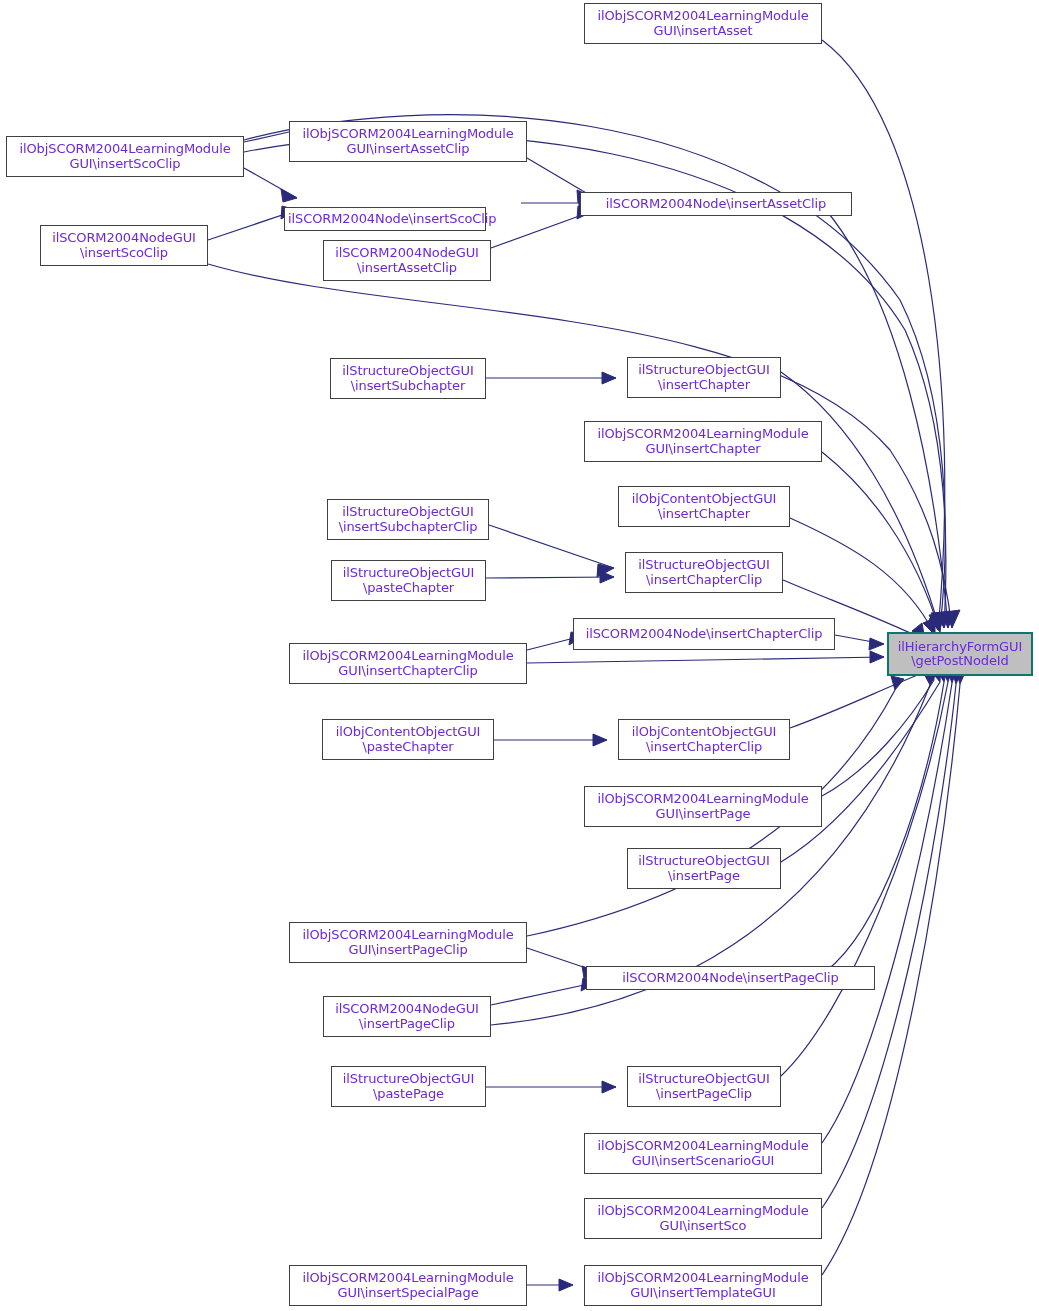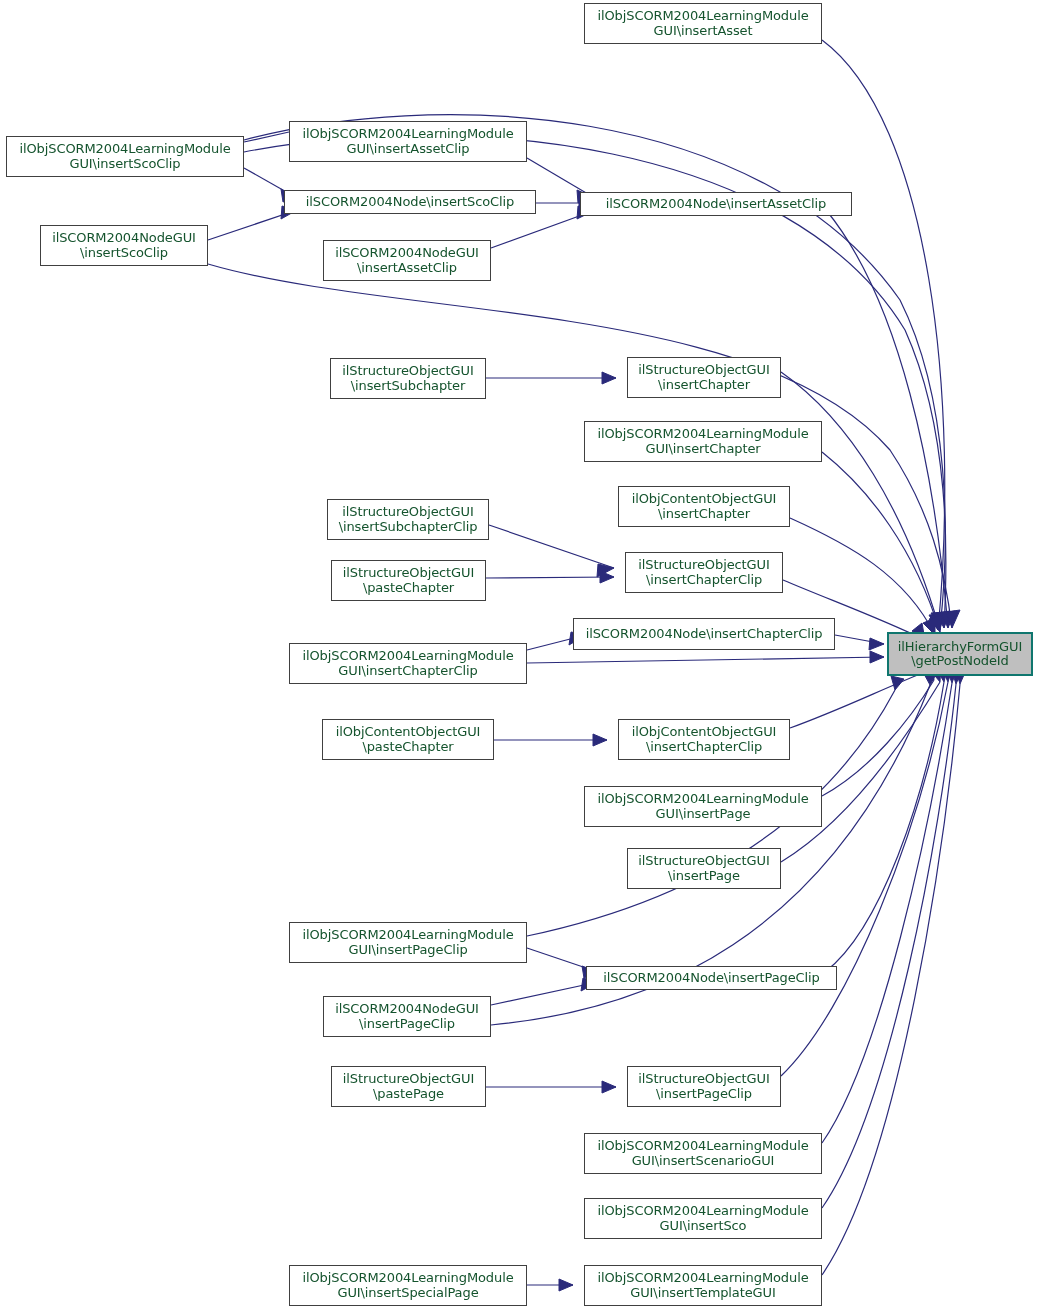--- a/index.html
+++ b/index.html
@@ -23,21 +23,21 @@
     top: 0;
     width: 1039px;
     height: 1311px;
     pointer-events: none;
   }
   .node {
     position: absolute;
     box-sizing: border-box;
     border: 1px solid #404040;
     background: #ffffff;
-    color: #14532d;
+    color: #6d28d9;
     font-size: 13px;
     line-height: 14.5px;
     text-align: center;
     display: flex;
     align-items: center;
     justify-content: center;
     white-space: pre-line;
     letter-spacing: -0.1px;
     z-index: 3;
   }
@@ -129,21 +129,21 @@
       <path d="M614,568 l-16,-4 l-1,13 z" fill="#2a2a7a" stroke="#2a2a7a" stroke-width="1"></path>
       <path d="M486,578 L614,577" fill="none" stroke="#2a2a7a" stroke-width="1.2"></path>
       <path d="M614,577 l-14,-6 l0,12 z" fill="#2a2a7a" stroke="#2a2a7a" stroke-width="1"></path>
     </svg>
 <div class="node" style="left: 584px; top: 3px; width: 238px; height: 41px;"><span class="lbl">ilObjSCORM2004LearningModule
 GUI\insertAsset</span></div>
     <div class="node" style="left: 6px; top: 136px; width: 238px; height: 41px;"><span class="lbl">ilObjSCORM2004LearningModule
 GUI\insertScoClip</span></div>
     <div class="node" style="left: 289px; top: 121px; width: 238px; height: 41px;"><span class="lbl">ilObjSCORM2004LearningModule
 GUI\insertAssetClip</span></div>
-    <div class="node" style="left: 284px; top: 190px; width: 252px; height: 24px;"><span class="lbl">ilSCORM2004Node\insertScoClip</span></div>
+    <div class="node" style="left: 284px; top: 207px; width: 202px; height: 24px;"><span class="lbl">ilSCORM2004Node\insertScoClip</span></div>
     <div class="node" style="left: 580px; top: 192px; width: 272px; height: 24px;"><span class="lbl">ilSCORM2004Node\insertAssetClip</span></div>
     <div class="node" style="left: 40px; top: 225px; width: 168px; height: 41px;"><span class="lbl">ilSCORM2004NodeGUI
 \insertScoClip</span></div>
     <div class="node" style="left: 323px; top: 240px; width: 168px; height: 41px;"><span class="lbl">ilSCORM2004NodeGUI
 \insertAssetClip</span></div>
     <div class="node" style="left: 330px; top: 358px; width: 156px; height: 41px;"><span class="lbl">ilStructureObjectGUI
 \insertSubchapter</span></div>
     <div class="node" style="left: 627px; top: 357px; width: 154px; height: 41px;"><span class="lbl">ilStructureObjectGUI
 \insertChapter</span></div>
     <div class="node" style="left: 584px; top: 421px; width: 238px; height: 41px;"><span class="lbl">ilObjSCORM2004LearningModule
@@ -164,21 +164,21 @@
     <div class="node" style="left: 322px; top: 719px; width: 172px; height: 41px;"><span class="lbl">ilObjContentObjectGUI
 \pasteChapter</span></div>
     <div class="node" style="left: 618px; top: 719px; width: 172px; height: 41px;"><span class="lbl">ilObjContentObjectGUI
 \insertChapterClip</span></div>
     <div class="node" style="left: 584px; top: 786px; width: 238px; height: 41px;"><span class="lbl">ilObjSCORM2004LearningModule
 GUI\insertPage</span></div>
     <div class="node" style="left: 627px; top: 848px; width: 154px; height: 41px;"><span class="lbl">ilStructureObjectGUI
 \insertPage</span></div>
     <div class="node" style="left: 289px; top: 922px; width: 238px; height: 41px;"><span class="lbl">ilObjSCORM2004LearningModule
 GUI\insertPageClip</span></div>
-    <div class="node" style="left: 586px; top: 966px; width: 251px; height: 24px;"><span class="lbl">ilSCORM2004Node\insertPageClip</span></div>
+    <div class="node" style="left: 586px; top: 966px; width: 289px; height: 24px;"><span class="lbl">ilSCORM2004Node\insertPageClip</span></div>
     <div class="node" style="left: 323px; top: 996px; width: 168px; height: 41px;"><span class="lbl">ilSCORM2004NodeGUI
 \insertPageClip</span></div>
     <div class="node" style="left: 331px; top: 1066px; width: 155px; height: 41px;"><span class="lbl">ilStructureObjectGUI
 \pastePage</span></div>
     <div class="node" style="left: 627px; top: 1066px; width: 154px; height: 41px;"><span class="lbl">ilStructureObjectGUI
 \insertPageClip</span></div>
     <div class="node" style="left: 584px; top: 1133px; width: 238px; height: 41px;"><span class="lbl">ilObjSCORM2004LearningModule
 GUI\insertScenarioGUI</span></div>
     <div class="node" style="left: 584px; top: 1198px; width: 238px; height: 41px;"><span class="lbl">ilObjSCORM2004LearningModule
 GUI\insertSco</span></div>

